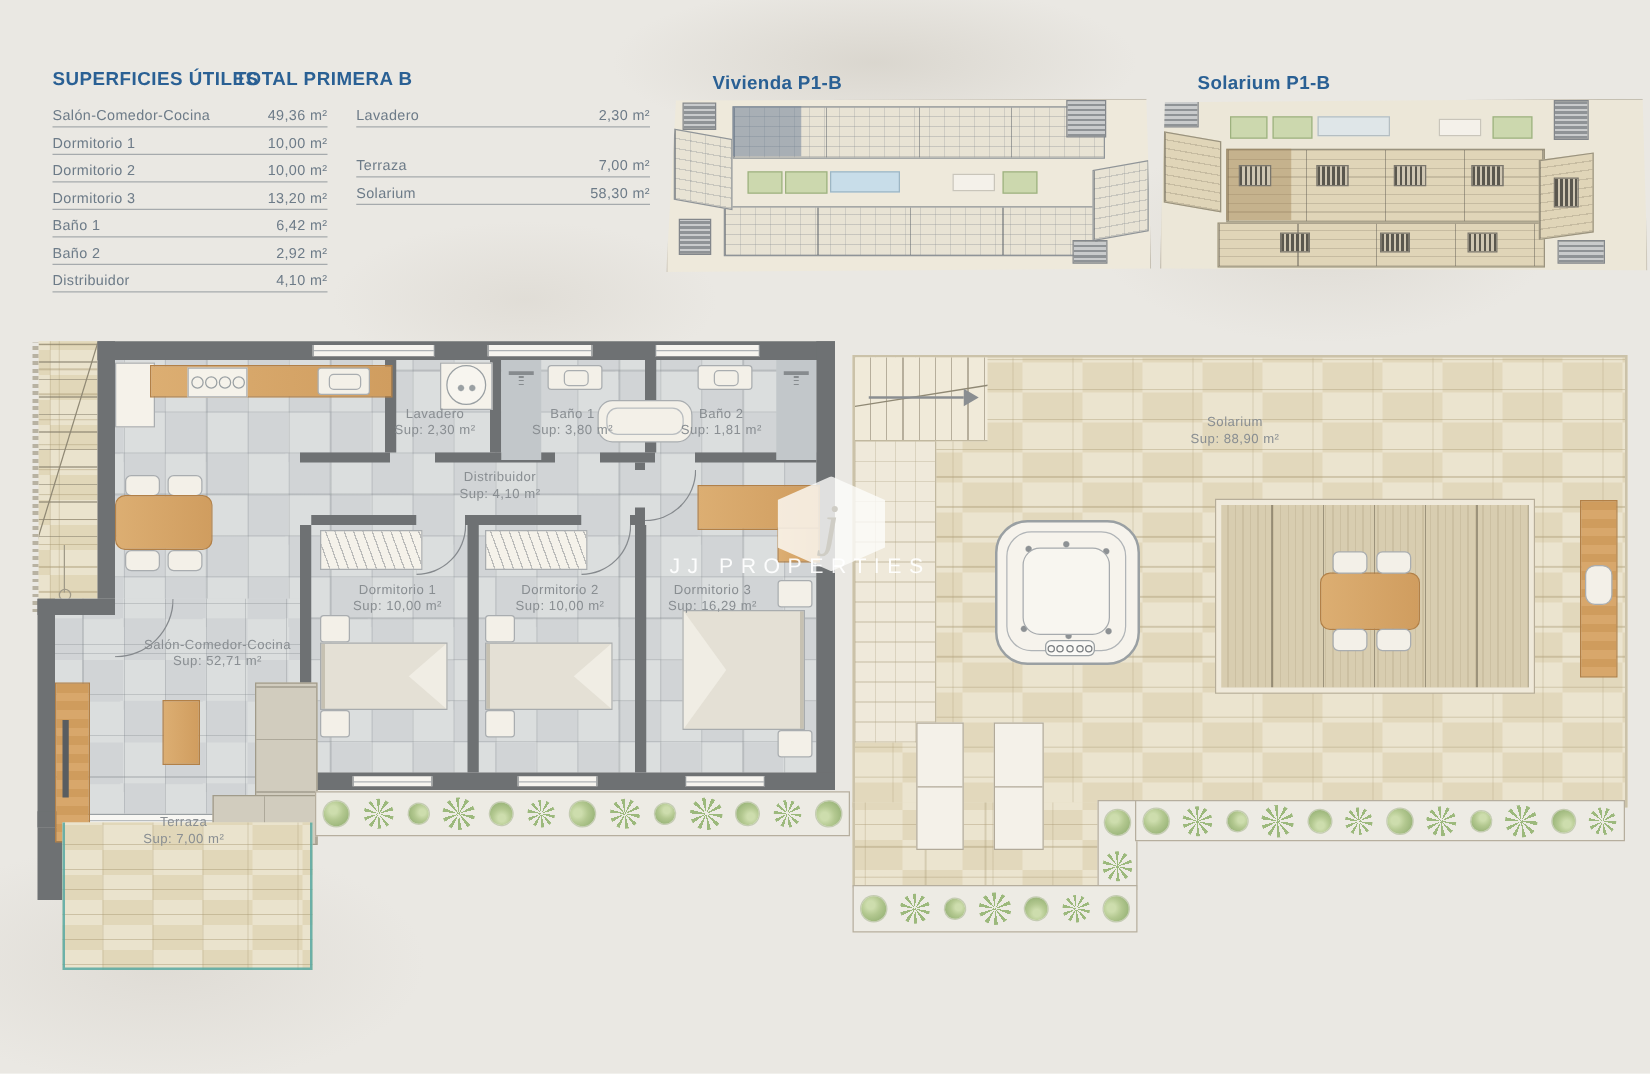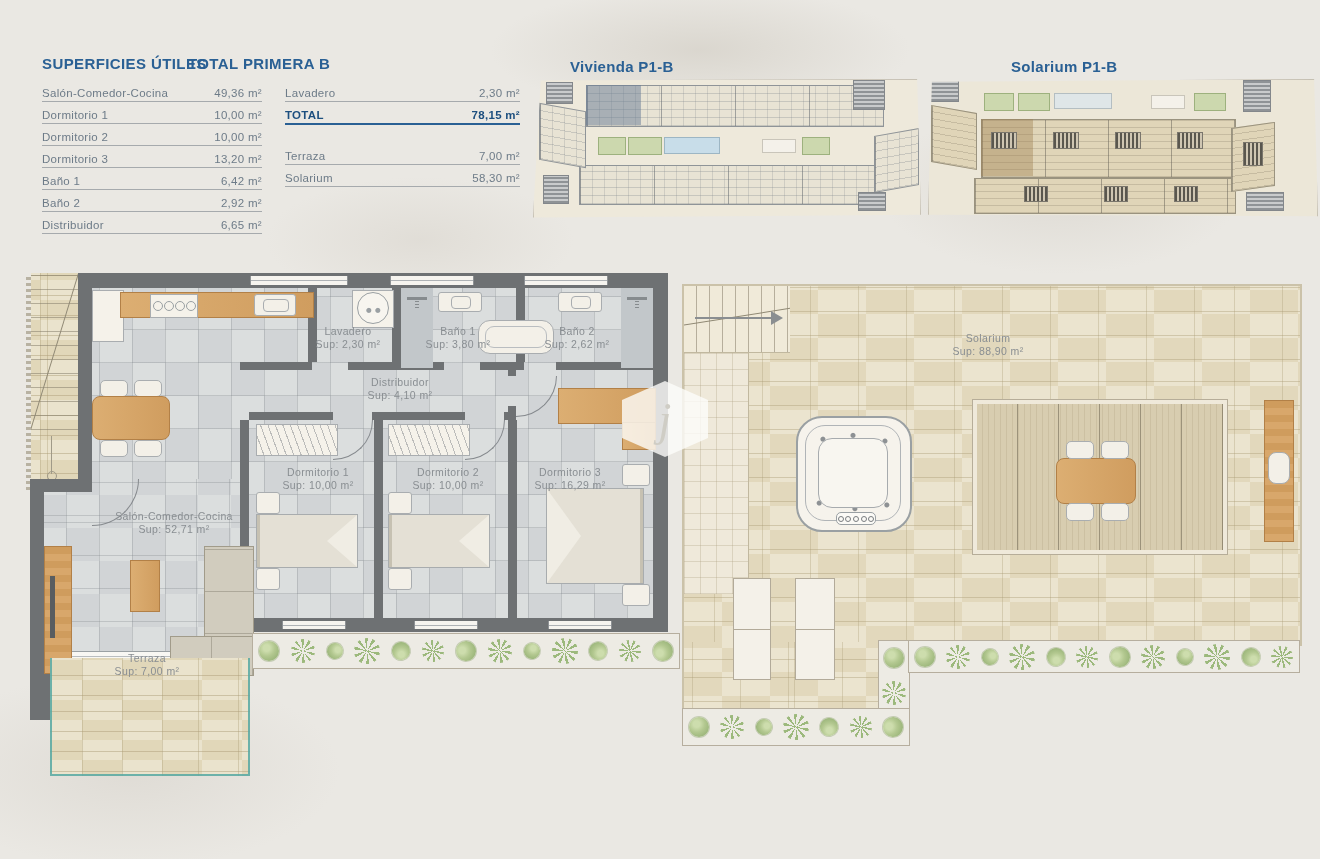--- a/index.html
+++ b/index.html
@@ -138,32 +138,28 @@
     <div class="tbl-row">
         <span>Baño 1</span>
         <span>6,42 m²</span>
       </div>
     <div class="tbl-row">
         <span>Baño 2</span>
         <span>2,92 m²</span>
       </div>
     <div class="tbl-row">
         <span>Distribuidor</span>
-        <span>6,65 m²</span>
+        <span>4,10 m²</span>
       </div>
   </div>
 
   <div class="tbl-col" style="left:285px;top:80px;width:235px;">
     <div class="tbl-row">
         <span>Lavadero</span>
         <span>2,30 m²</span>
-      </div>
-    <div class="tbl-row total">
-        <span>TOTAL</span>
-        <span>78,15 m²</span>
       </div>
     <div class="tbl-spacer"></div>
     <div class="tbl-row">
         <span>Terraza</span>
         <span>7,00 m²</span>
       </div>
     <div class="tbl-row">
         <span>Solarium</span>
         <span>58,30 m²</span>
       </div>
@@ -180,21 +176,21 @@
     <div class="abs garden" style="left:94px;top:57px;width:32px;height:16px;"></div>
     <div class="abs pool" style="left:130px;top:57px;width:54px;height:15px;"></div>
     <div class="abs patch-white" style="left:228px;top:59px;width:32px;height:12px;"></div>
     <div class="abs garden" style="left:268px;top:57px;width:26px;height:16px;"></div>
     <div class="abs hatch" style="left:12px;top:2px;width:25px;height:20px;"></div>
     <div class="abs hatch" style="left:319px;top:0;width:30px;height:28px;"></div>
     <div class="abs hatch" style="left:9px;top:95px;width:24px;height:27px;"></div>
     <div class="abs hatch" style="left:324px;top:112px;width:26px;height:17px;"></div>
   </div>
 
-  <div class="abs mini-title" style="left:1011px;top:58px;">Solarium P1-B</div>
+  <div class="abs mini-title" style="left:958px;top:58px;">Solarium P1-B</div>
   <div class="abs mini-base" style="left:928px;top:79px;width:388px;height:138px;clip-path:polygon(1% 2%,99% 0%,100% 98%,0% 97%);background:#ece7d8;">
     <div class="abs mini-units tan" style="left:52px;top:39px;width:253px;height:57px;"></div>
     <div class="abs mini-hl-tan" style="left:52px;top:39px;width:52px;height:57px;"></div>
     <div class="abs vent" style="left:62px;top:52px;width:24px;height:15px;"></div>
     <div class="abs vent" style="left:124px;top:52px;width:24px;height:15px;"></div>
     <div class="abs vent" style="left:186px;top:52px;width:24px;height:15px;"></div>
     <div class="abs vent" style="left:248px;top:52px;width:24px;height:15px;"></div>
     <div class="abs mini-units tan" style="left:45px;top:98px;width:260px;height:34px;"></div>
     <div class="abs vent" style="left:95px;top:106px;width:22px;height:14px;"></div>
     <div class="abs vent" style="left:175px;top:106px;width:22px;height:14px;"></div>
@@ -341,21 +337,21 @@
       <span class="palm" style="width: 24px; height: 24px; transform: rotate(11deg);"></span>
       <span class="bush" style="width: 16px; height: 16px; transform: rotate(64deg);"></span>
       <span class="palm" style="width: 26px; height: 26px; transform: rotate(117deg);"></span>
       <span class="bush" style="width: 18px; height: 18px; transform: rotate(170deg);"></span>
       <span class="palm" style="width: 22px; height: 22px; transform: rotate(223deg);"></span>
       <span class="bush" style="width: 20px; height: 20px; transform: rotate(276deg);"></span>
     </div>
 
   <div class="abs room-label" style="left:300px;top:325px;width:96px;"><span class="nm">Lavadero</span><span>Sup: 2,30 m²</span></div>
   <div class="abs room-label" style="left:410px;top:325px;width:96px;"><span class="nm">Baño 1</span><span>Sup: 3,80 m²</span></div>
-  <div class="abs room-label" style="left:530px;top:325px;width:94px;"><span class="nm">Baño 2</span><span>Sup: 2,62 m²</span></div>
+  <div class="abs room-label" style="left:530px;top:325px;width:94px;"><span class="nm">Baño 2</span><span>Sup: 1,81 m²</span></div>
   <div class="abs room-label" style="left:350px;top:376px;width:100px;"><span class="nm">Distribuidor</span><span>Sup: 4,10 m²</span></div>
   <div class="abs room-label" style="left:268px;top:466px;width:100px;"><span class="nm">Dormitorio 1</span><span>Sup: 10,00 m²</span></div>
   <div class="abs room-label" style="left:398px;top:466px;width:100px;"><span class="nm">Dormitorio 2</span><span>Sup: 10,00 m²</span></div>
   <div class="abs room-label" style="left:520px;top:466px;width:100px;"><span class="nm">Dormitorio 3</span><span>Sup: 16,29 m²</span></div>
   <div class="abs room-label" style="left:108px;top:510px;width:132px;"><span class="nm">Salón-Comedor-Cocina</span><span>Sup: 52,71 m²</span></div>
   <div class="abs room-label" style="left:97px;top:652px;width:100px;"><span class="nm">Terraza</span><span>Sup: 7,00 m²</span></div>
 
   <div class="abs tiles-stone-lg" style="left:682px;top:284px;width:616px;height:358px;background-position:-682px -284px;border:2px solid #cbc2a9;"></div>
   <div class="abs tiles-stone-lg" style="left:682px;top:642px;width:198px;height:66px;background-position:-682px -642px;border:2px solid #cbc2a9;border-top:none;"></div>
   <div class="abs tiles-pale" style="left:684px;top:286px;width:64px;height:308px;border-right:1px solid #c1b89f;"></div>
@@ -421,14 +417,15 @@
       <span class="bush" style="width: 18px; height: 18px; transform: rotate(212deg);"></span>
       <span class="palm" style="width: 22px; height: 22px; transform: rotate(265deg);"></span>
       <span class="bush" style="width: 20px; height: 20px; transform: rotate(318deg);"></span>
     </div>
 
   <div class="abs room-label" style="left:928px;top:332px;width:120px;"><span class="nm">Solarium</span><span>Sup: 88,90 m²</span></div>
 
   <div class="abs wm-hex" style="left:622px;top:381px;width:86px;height:76px;">
       <span>j</span>
     </div>
+  <div class="abs wm-text" style="left:515px;top:443px;width:250px;">JJ PROPERTIES</div>
 
 </div>
 
 </body></html>

